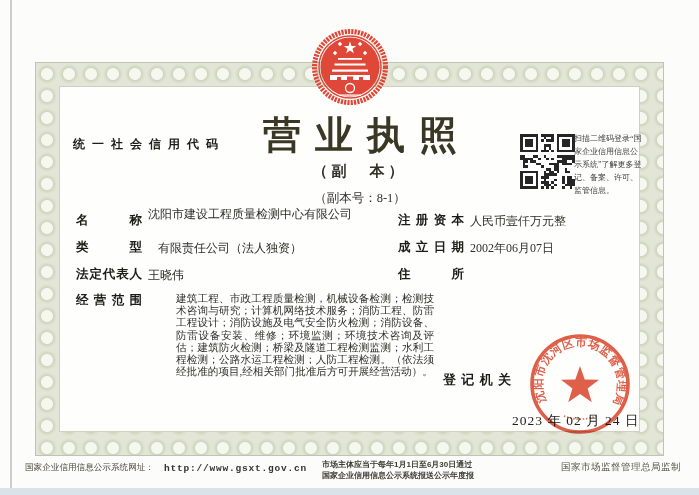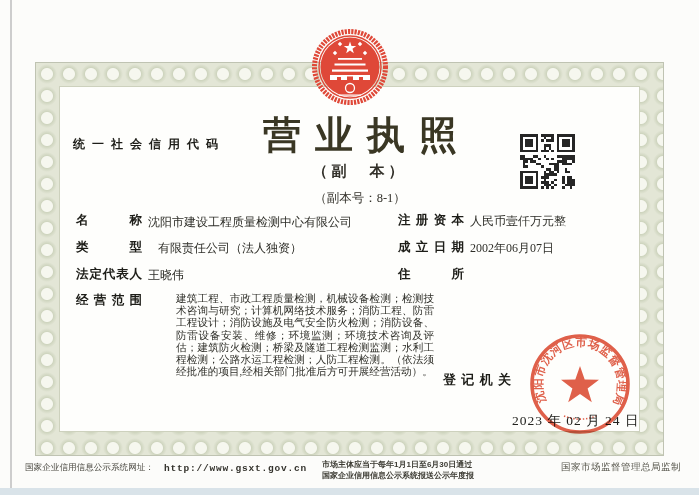--- a/index.html
+++ b/index.html
@@ -226,23 +226,24 @@
         <rect x="0" y="0" width="7" height="7" fill="#262626"></rect>
         <rect x="1" y="1" width="5" height="5" fill="#fff"></rect>
         <rect x="2" y="2" width="3" height="3" fill="#262626"></rect>
         <rect x="14" y="0" width="7" height="7" fill="#262626"></rect>
         <rect x="15" y="1" width="5" height="5" fill="#fff"></rect>
         <rect x="16" y="2" width="3" height="3" fill="#262626"></rect>
         <rect x="0" y="14" width="7" height="7" fill="#262626"></rect>
         <rect x="1" y="15" width="5" height="5" fill="#fff"></rect>
         <rect x="2" y="16" width="3" height="3" fill="#262626"></rect>
       </svg></div>
+  <div class="abs" id="qr-caption">扫描二维码登录“国家企业信用信息公示系统”了解更多登记、备案、许可、监管信息。</div>
 
   <div class="abs flabel" style="left:76px;top:212px;">名称</div>
-  <div class="abs fvalue" style="left:148px;top:214px;">沈阳市建设工程质量检测中心有限公司</div>
+  <div class="abs fvalue" style="left:148px;top:206px;">沈阳市建设工程质量检测中心有限公司</div>
 
   <div class="abs flabel" style="left:76px;top:239px;">类型</div>
   <div class="abs fvalue" style="left:148px;top:240px;margin-left:10px;">有限责任公司（法人独资）</div>
 
   <div class="abs flabel" style="left:76px;top:266px;">法定代表人</div>
   <div class="abs fvalue" style="left:148px;top:267px;">王晓伟</div>
 
   <div class="abs flabel" style="left:76px;top:292px;">经营范围</div>
   <div class="abs fvalue scope-value" style="left:148px;top:293px;">建筑工程、市政工程质量检测，机械设备检测；检测技术咨询与研究；计算机网络技术服务；消防工程、防雷工程设计；消防设施及电气安全防火检测；消防设备、防雷设备安装、维修；环境监测；环境技术咨询及评估；建筑防火检测；桥梁及隧道工程检测监测；水利工程检测；公路水运工程检测；人防工程检测。（依法须经批准的项目,经相关部门批准后方可开展经营活动）。</div>
 

